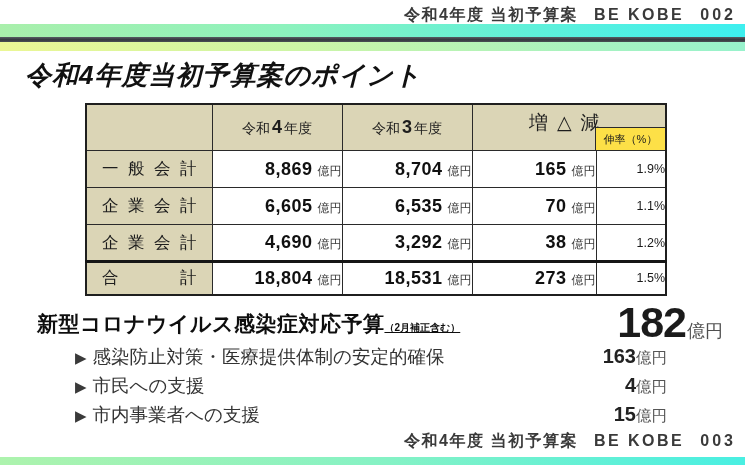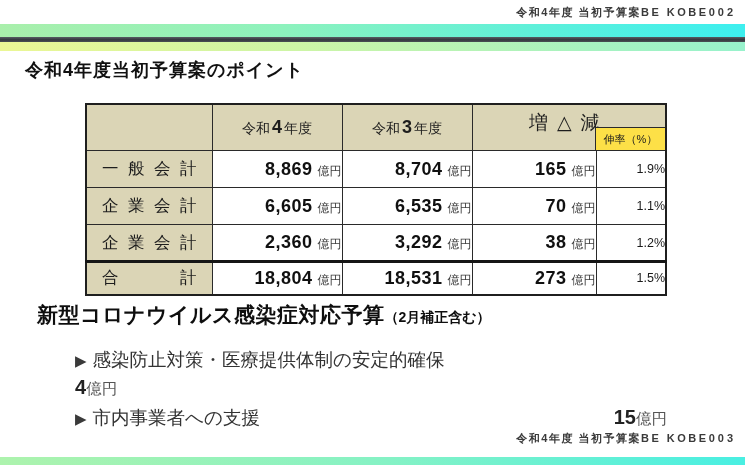--- a/index.html
+++ b/index.html
@@ -5,42 +5,42 @@
   html,body{margin:0;padding:0;}
   body{
     width:745px;height:467px;background:#ffffff;overflow:hidden;
     font-family:"Liberation Sans","DejaVu Sans",sans-serif;
     -webkit-font-smoothing:antialiased;
   }
   .page{position:relative;width:745px;height:467px;background:#fff;}
 
   
   .page-caption{
-    position:absolute;display:flex;align-items:baseline;gap:0;
-    color:#3a3a3a;font-size:11px;font-weight:bold;
+    position:absolute;display:flex;align-items:baseline;gap:16px;
+    color:#3a3a3a;font-size:16px;font-weight:bold;
   }
   .page-caption .doc-label{letter-spacing:1.5px;}
   .page-caption .brand{letter-spacing:2.5px;}
   .page-caption .page-num{letter-spacing:3px;}
   .caption-top{top:5px;right:9px;}
   .caption-bottom{top:431px;right:9px;}
 
   .top-bar{position:absolute;left:0;top:24px;width:745px;}
   .top-bar .band1{height:13px;background:linear-gradient(90deg,#a9efab 0%,#8df2bd 38%,#5ef0da 72%,#3defef 100%);}
   .top-bar .dark-line{height:5px;background:linear-gradient(180deg,#585d63 0%,#34383e 55%,#4a4f55 100%);}
   .top-bar .band2{height:9px;background:linear-gradient(90deg,#ebf795 0%,#cdf5a6 40%,#a8f2c0 78%,#98f2cc 100%);}
   .bottom-bar{
     position:absolute;left:0;bottom:2px;width:745px;height:8px;
     background:linear-gradient(90deg,#adf3ad 0%,#85f2c5 52%,#49efe2 100%);
   }
 
   
   .page-title{
     position:absolute;left:25px;top:58px;margin:0;
-    font-size:18px;font-weight:bold;color:#111;letter-spacing:1px;
+    font-size:26px;font-weight:bold;color:#111;letter-spacing:1px;font-style:italic;
   }
 
   
   table.budget{
     position:absolute;left:85px;top:103px;
     border-collapse:collapse;table-layout:fixed;
     border:2px solid #1f1f1f;
   }
   table.budget col.c-label{width:126px;}
   table.budget col.c-fy{width:130px;}
@@ -73,25 +73,25 @@
   }
   td.num{text-align:right;padding-right:13px;background:#fff;}
   td.num .val{font-size:18px;font-weight:bold;color:#101010;letter-spacing:.5px;}
   td.num .unit{font-size:12px;color:#3c3c3c;margin-left:5px;}
   td.rate{text-align:right;padding-right:7px;background:#fff;font-size:12.5px;color:#1a1a1a;}
 
   
   .covid{position:absolute;left:37px;top:301px;width:686px;}
   .covid-head{display:flex;justify-content:space-between;align-items:flex-end;}
   .covid-heading{margin:0;font-size:21px;font-weight:bold;color:#0e0e0e;letter-spacing:.5px;padding-bottom:6px;}
-  .covid-heading .note{font-size:14px;letter-spacing:0;}
+  .covid-heading .note{font-size:10px;letter-spacing:0;text-decoration:underline;}
   .covid-total{white-space:nowrap;}
   .covid-total .big-val{font-size:43px;font-weight:bold;color:#1b1b1b;letter-spacing:-1px;line-height:1;}
   .covid-total .big-unit{font-size:18px;color:#4f4f4f;margin-left:1px;}
-  .covid-items{list-style:none;margin:12px 0 0 0;padding:0 56px 0 38px;}
+  .covid-items{list-style:none;margin:0 0 0 0;padding:0 56px 0 38px;}
   .covid-items li{
     display:flex;justify-content:space-between;align-items:baseline;
     height:29px;
   }
   .covid-items .item-label{font-size:18.5px;color:#333;}
   .covid-items .marker{color:#3a3a3a;font-size:15px;margin-right:6px;}
   .covid-items .amt-val{font-size:20px;font-weight:bold;color:#222;}
   .covid-items .amt-unit{font-size:15.5px;color:#555;}
 </style>
 </head>
@@ -152,46 +152,51 @@
           </td>
         <td class="num"><span class="val">6,605</span><span class="unit">億円</span></td>
         <td class="num"><span class="val">6,535</span><span class="unit">億円</span></td>
         <td class="num"><span class="val">70</span><span class="unit">億円</span></td>
         <td class="rate">1.1%</td>
       </tr>
       <tr>
         <td class="row-label">
             <span class="jlabel">企業会計</span>
           </td>
-        <td class="num"><span class="val">2,360</span><span class="unit">億円</span></td>
+        <td class="num"><span class="val">4,690</span><span class="unit">億円</span></td>
         <td class="num"><span class="val">3,292</span><span class="unit">億円</span></td>
         <td class="num"><span class="val">38</span><span class="unit">億円</span></td>
         <td class="rate">1.2%</td>
       </tr>
       <tr class="total-row">
         <td class="row-label">
             <span class="jlabel">合計</span>
           </td>
         <td class="num"><span class="val">18,804</span><span class="unit">億円</span></td>
         <td class="num"><span class="val">18,531</span><span class="unit">億円</span></td>
         <td class="num"><span class="val">273</span><span class="unit">億円</span></td>
         <td class="rate">1.5%</td>
       </tr>
     </tbody>
   </table>
 
   <section class="covid">
     <div class="covid-head">
       <h2 class="covid-heading"><span>新型コロナウイルス感染症対応予算</span><span class="note">（2月補正含む）</span></h2>
+      <div class="covid-total">
+        <span class="big-val">182</span><span class="big-unit">億円</span>
+      </div>
     </div>
     <ul class="covid-items">
       <li>
         <span class="item-label"><span class="marker">▶</span><span>感染防止対策・医療提供体制の安定的確保</span></span>
+        <span class="amt"><span class="amt-val">163</span><span class="amt-unit">億円</span></span>
       </li>
       <li>
+        <span class="item-label"><span class="marker">▶</span><span>市民への支援</span></span>
         <span class="amt"><span class="amt-val">4</span><span class="amt-unit">億円</span></span>
       </li>
       <li>
         <span class="item-label"><span class="marker">▶</span><span>市内事業者への支援</span></span>
         <span class="amt"><span class="amt-val">15</span><span class="amt-unit">億円</span></span>
       </li>
     </ul>
   </section>
 
   <div class="page-caption caption-bottom">

